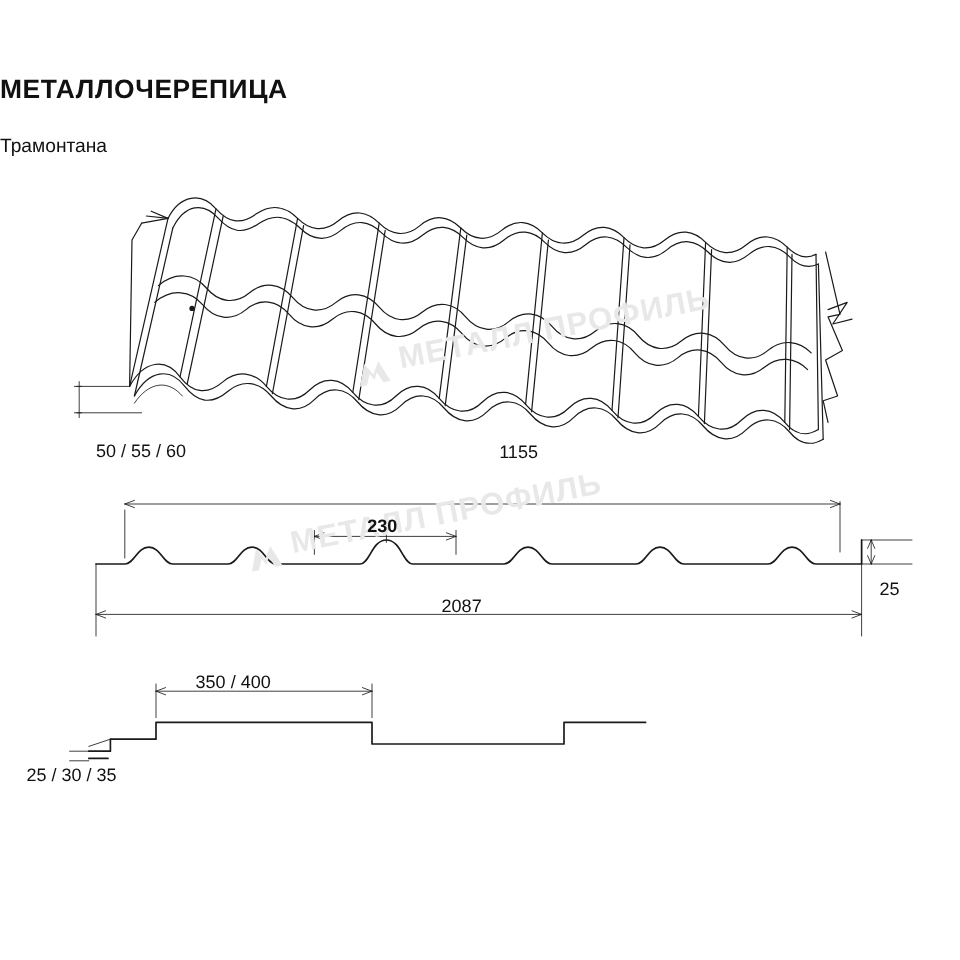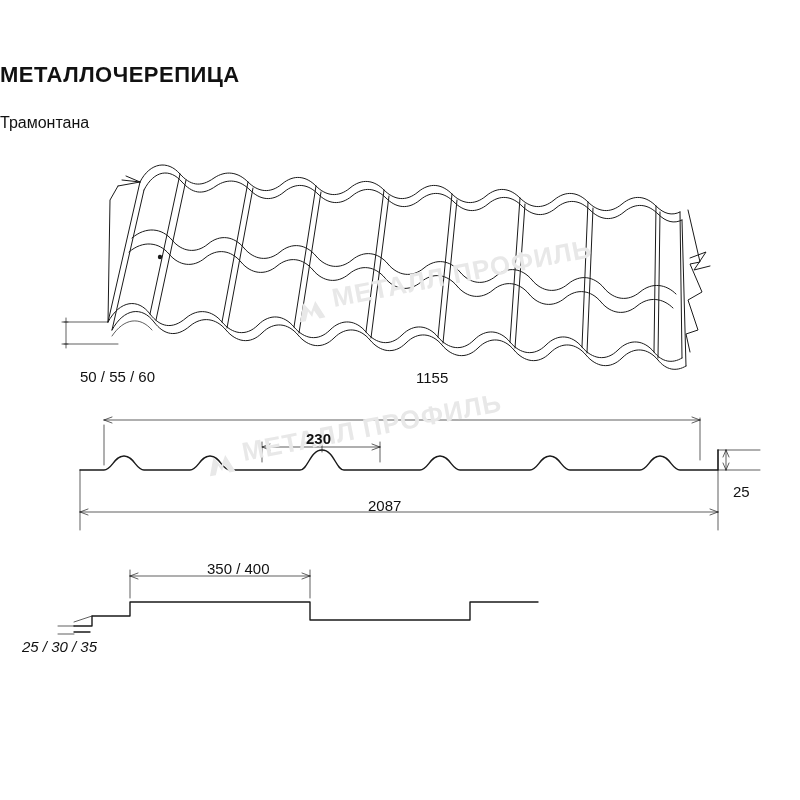--- a/index.html
+++ b/index.html
@@ -237,14 +237,14 @@
 </svg>
 
 <div class="title">МЕТАЛЛОЧЕРЕПИЦА</div>
 <div class="subtitle">Трамонтана</div>
 
 <div class="dim" style="left:80px; top:368px;">50 / 55 / 60</div>
 <div class="dim" style="left:370px; top:369px;margin-left:46px;">1155</div>
 <div class="dim" style="left:306px; top:430px;font-weight:bold;">230</div>
 <div class="dim" style="left:368px; top:497px;">2087</div>
 <div class="dim" style="left:733px; top:447px;margin-top:36px;">25</div>
-<div class="dim" style="left:163px; top:560px;margin-left:44px;">350 / 400</div>
-<div class="dim" style="left:22px; top:638px;font-style:italic;">25 / 30 / 35</div>
+<div class="dim" style="left:163px; top:560px;">350 / 400</div>
+<div class="dim" style="left:22px; top:638px;">25 / 30 / 35</div>
 
 </body></html>

